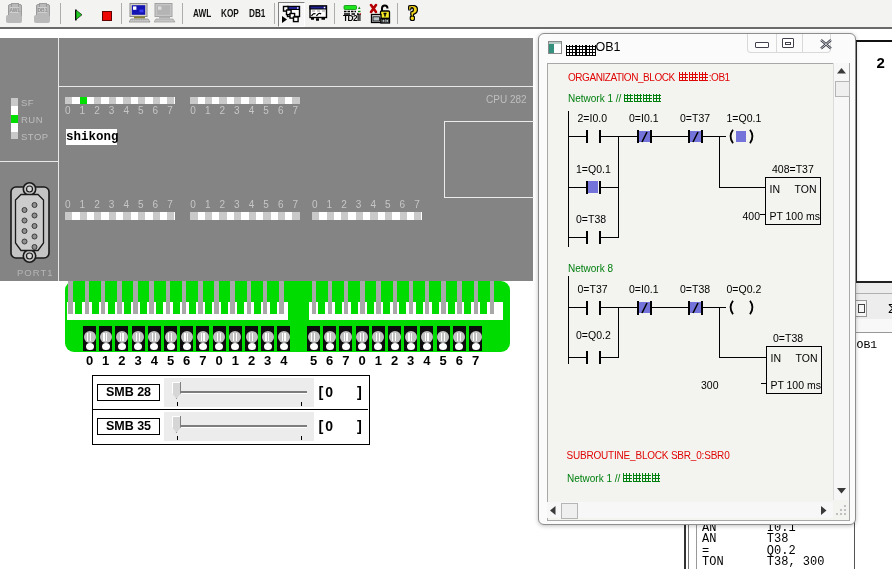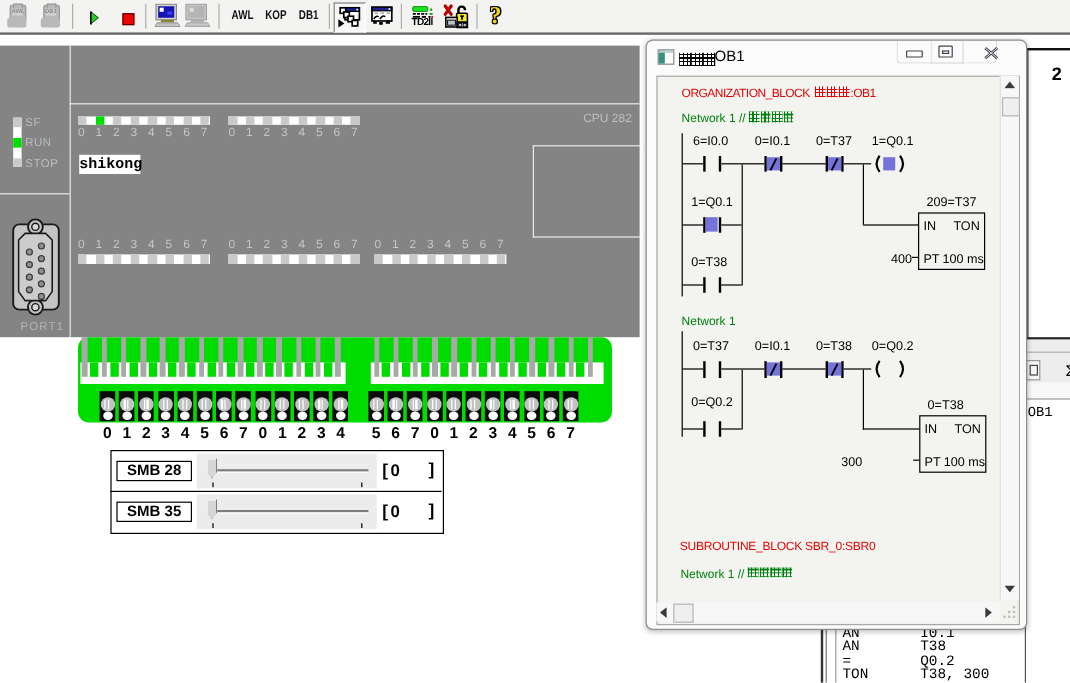--- a/index.html
+++ b/index.html
@@ -529,21 +529,21 @@
       <rect x="9" y="5" width="2" height="2"></rect>
       <rect x="5" y="9" width="2" height="2"></rect>
       <rect x="9" y="1" width="2" height="2"></rect>
       <rect x="5" y="5" width="2" height="2"></rect>
       <rect x="1" y="9" width="2" height="2"></rect>
     </g>
 </svg>
 <div class="ab" style="left:568px;top:71.5px;font-size:10px;letter-spacing:-0.45px;color:#e00505;white-space:nowrap;">ORGANIZATION_BLOCK<span style="display:inline-block;width:4px;"></span><span class="ck ckr" style="width:9px;height:9px;margin-right:1px;"></span><span class="ck ckr" style="width:9px;height:9px;margin-right:1px;"></span><span class="ck ckr" style="width:9px;height:9px;margin-right:1px;"></span>:OB1</div>
 <div class="ab" style="left:568px;top:93px;font-size:10px;color:#00800f;white-space:nowrap;">Network 1 //<span style="display:inline-block;width:3px;"></span><span class="ck ckg" style="width:8.5px;height:8.5px;margin-right:1px;"></span><span class="ck ckg" style="width:8.5px;height:8.5px;margin-right:1px;"></span><span class="ck ckg" style="width:8.5px;height:8.5px;margin-right:1px;"></span><span class="ck ckg" style="width:8.5px;height:8.5px;margin-right:1px;"></span></div>
 <div class="wire" style="left:568.0px;top:111px;width:1.3px;height:136px;"></div>
-<div class="lbl" style="left:577.5px;top:111.5px;">6=I0.0</div>
+<div class="lbl" style="left:577.5px;top:111.5px;">2=I0.0</div>
 <div class="lbl" style="left:629px;top:111.5px;">0=I0.1</div>
 <div class="lbl" style="left:680px;top:111.5px;">0=T37</div>
 <div class="lbl" style="left:726.5px;top:111.5px;">1=Q0.1</div>
 <div class="wire" style="left:568.7px;top:135.9px;width:17.199999999999932px;height:1.3px;"></div>
 <div class="wire" style="left:600.8px;top:135.9px;width:36.5px;height:1.3px;"></div>
 <div class="wire" style="left:652.1999999999999px;top:135.9px;width:35.80000000000007px;height:1.3px;"></div>
 <div class="wire" style="left:702.9px;top:135.9px;width:23.100000000000023px;height:1.3px;"></div>
 <div class="bar" style="left:585.9px;top:129.79999999999998px;"></div>
 <div class="bar" style="left:598.8px;top:129.79999999999998px;"></div>
 <div class="bar" style="left:637.3px;top:129.79999999999998px;"></div>
@@ -571,28 +571,28 @@
 <div class="bar" style="left:598.8px;top:180.5px;"></div>
 <div class="bluesq" style="left:587.9px;top:181.3px;"></div>
 <div class="lbl" style="left:576px;top:212.5px;">0=T38</div>
 <div class="wire" style="left:568.7px;top:236.9px;width:17.199999999999932px;height:1.3px;"></div>
 <div class="wire" style="left:600.8px;top:236.9px;width:17.40000000000009px;height:1.3px;"></div>
 <div class="bar" style="left:585.9px;top:230.79999999999998px;"></div>
 <div class="bar" style="left:598.8px;top:230.79999999999998px;"></div>
 <div class="wire" style="left:718.5999999999999px;top:136.6px;width:1.3px;height:50.70000000000002px;"></div>
 <div class="wire" style="left:719.3px;top:186.60000000000002px;width:45.700000000000045px;height:1.3px;"></div>
 <div class="ab" style="left:765px;top:176.5px;width:53.5px;height:46px;border:1.6px solid #000;"></div>
-<div class="lbl" style="left:772px;top:163.0px;">209=T37</div>
+<div class="lbl" style="left:772px;top:163.0px;">408=T37</div>
 <div class="lbl" style="left:769.5px;top:182.5px;">IN</div>
 <div class="lbl" style="left:794.5px;top:182.5px;">TON</div>
 <div class="lbl" style="left:769.5px;top:209.5px;">PT</div>
 <div class="lbl" style="left:785.5px;top:209.5px;">100 ms</div>
 <div class="lbl" style="left:742.5px;top:209.5px;text-align:right;width:17px;">400</div>
 <div class="wire" style="left:759.5px;top:213.7px;width:5.5px;height:1.4px;"></div>
-<div class="ab" style="left:568px;top:263px;font-size:10px;color:#00800f;white-space:nowrap;">Network 1</div>
+<div class="ab" style="left:568px;top:263px;font-size:10px;color:#00800f;white-space:nowrap;">Network 8</div>
 <div class="wire" style="left:568.0px;top:275.7px;width:1.3px;height:88.30000000000001px;"></div>
 <div class="lbl" style="left:577.5px;top:283px;">0=T37</div>
 <div class="lbl" style="left:629px;top:283px;">0=I0.1</div>
 <div class="lbl" style="left:680px;top:283px;">0=T38</div>
 <div class="lbl" style="left:726.5px;top:283px;">0=Q0.2</div>
 <div class="wire" style="left:568.7px;top:307.1px;width:17.199999999999932px;height:1.3px;"></div>
 <div class="wire" style="left:600.8px;top:307.1px;width:36.5px;height:1.3px;"></div>
 <div class="wire" style="left:652.1999999999999px;top:307.1px;width:35.80000000000007px;height:1.3px;"></div>
 <div class="wire" style="left:702.9px;top:307.1px;width:23.100000000000023px;height:1.3px;"></div>
 <div class="bar" style="left:585.9px;top:301.0px;"></div>

